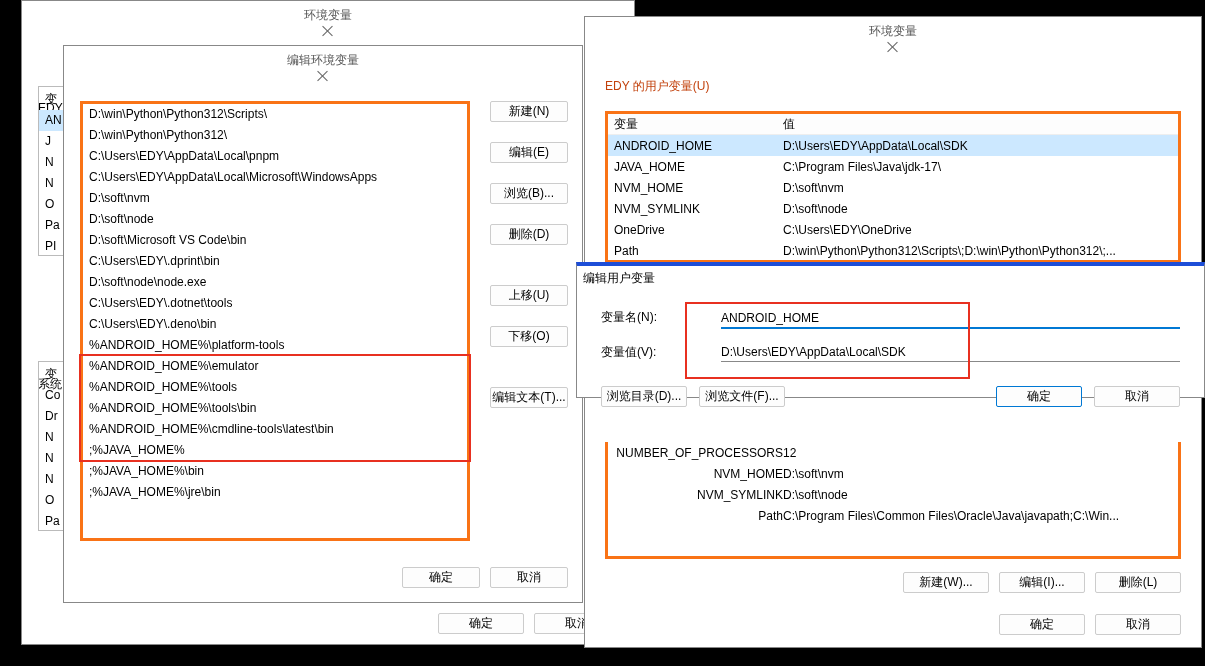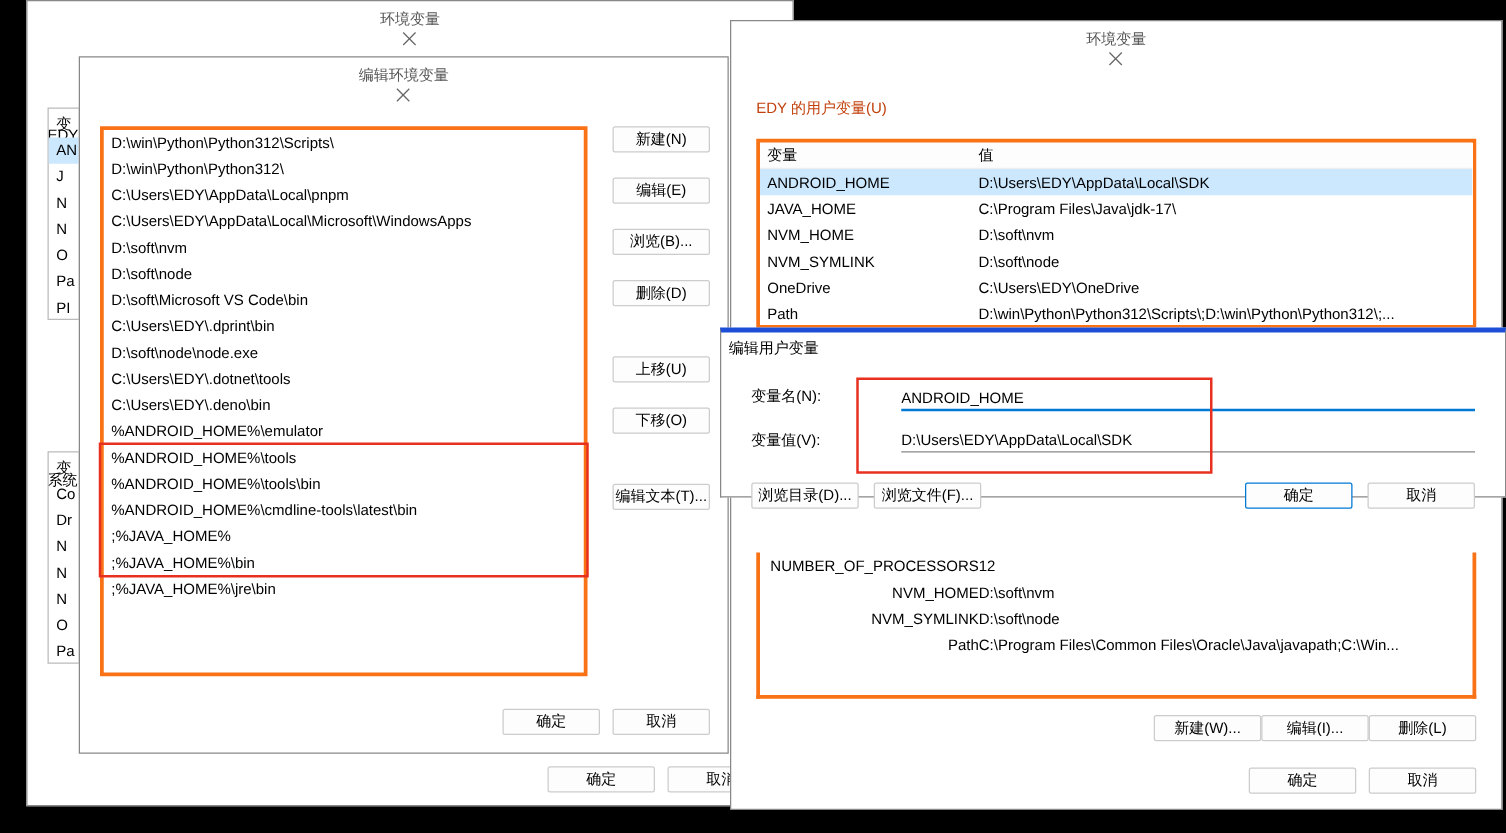--- a/index.html
+++ b/index.html
@@ -76,20 +76,21 @@
         <div class="listrow">D:\win\Python\Python312\</div>
         <div class="listrow">C:\Users\EDY\AppData\Local\pnpm</div>
         <div class="listrow">C:\Users\EDY\AppData\Local\Microsoft\WindowsApps</div>
         <div class="listrow">D:\soft\nvm</div>
         <div class="listrow">D:\soft\node</div>
         <div class="listrow">D:\soft\Microsoft VS Code\bin</div>
         <div class="listrow">C:\Users\EDY\.dprint\bin</div>
         <div class="listrow">D:\soft\node\node.exe</div>
         <div class="listrow">C:\Users\EDY\.dotnet\tools</div>
         <div class="listrow">C:\Users\EDY\.deno\bin</div>
+        <div class="listrow">%ANDROID_HOME%\platform-tools</div>
         <div class="listrow">%ANDROID_HOME%\emulator</div>
         <div class="listrow">%ANDROID_HOME%\tools</div>
         <div class="listrow">%ANDROID_HOME%\tools\bin</div>
         <div class="listrow">%ANDROID_HOME%\cmdline-tools\latest\bin</div>
         <div class="listrow">;%JAVA_HOME%</div>
         <div class="listrow">;%JAVA_HOME%\bin</div>
         <div class="listrow">;%JAVA_HOME%\jre\bin</div>
       </div>
   </div>
   <div style="position:absolute; right:14px; top:55px; display:flex; flex-direction:column; gap:6px;">
@@ -169,21 +170,21 @@
         <div class="tablerow">
           <span class="col1">NVM_SYMLINK</span>
           <span>D:\soft\node</span>
         </div>
         <div class="tablerow">
           <span class="col1">Path</span>
           <span>C:\Program Files\Common Files\Oracle\Java\javapath;C:\Win...</span>
         </div>
       </div>
   </div>
-  <div style="position:absolute; right:20px; top:555px; display:flex; ">
+  <div style="position:absolute; right:20px; top:555px; display:flex; gap:10px;">
     <div class="btn wide">新建(W)...</div>
     <div class="btn wide">编辑(I)...</div>
     <div class="btn wide">删除(L)</div>
   </div>
   <div style="position:absolute; right:20px; bottom:12px; display:flex; gap:10px;">
     <div class="btn wide">确定</div>
     <div class="btn wide">取消</div>
   </div>
 </div>
 

